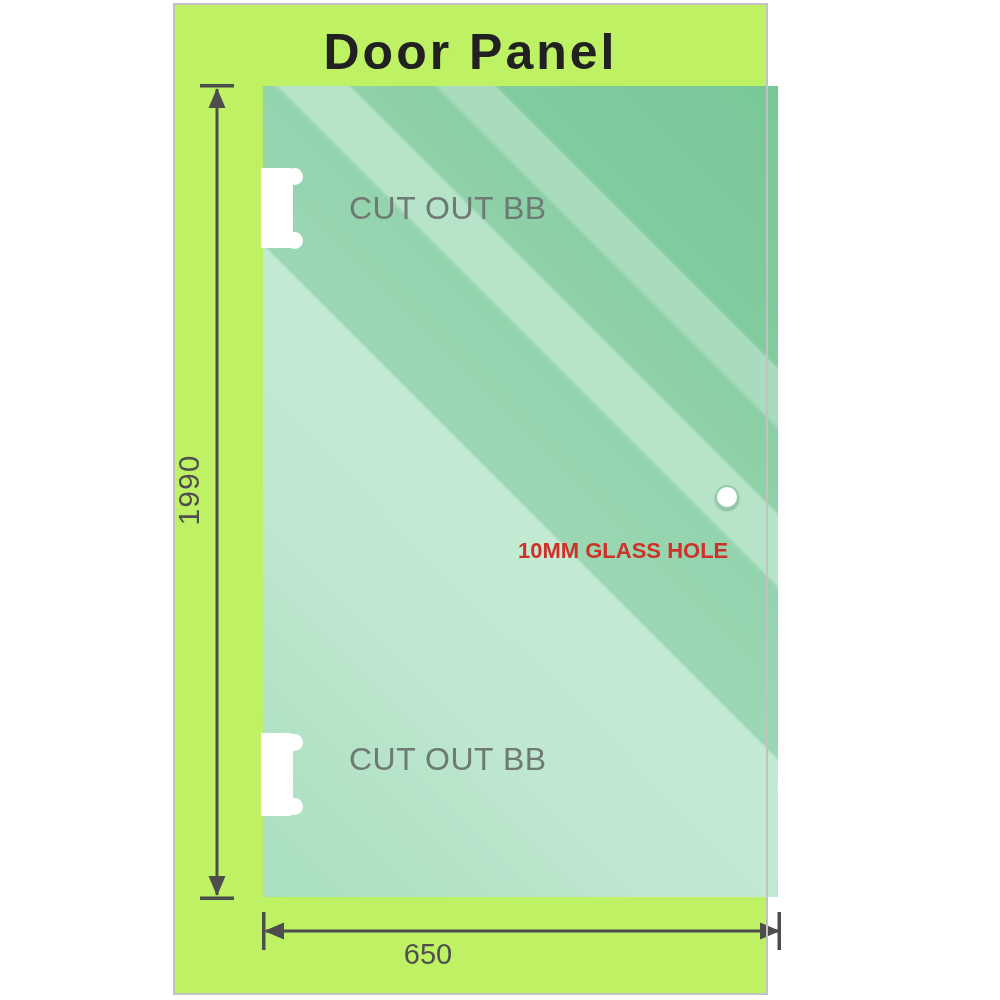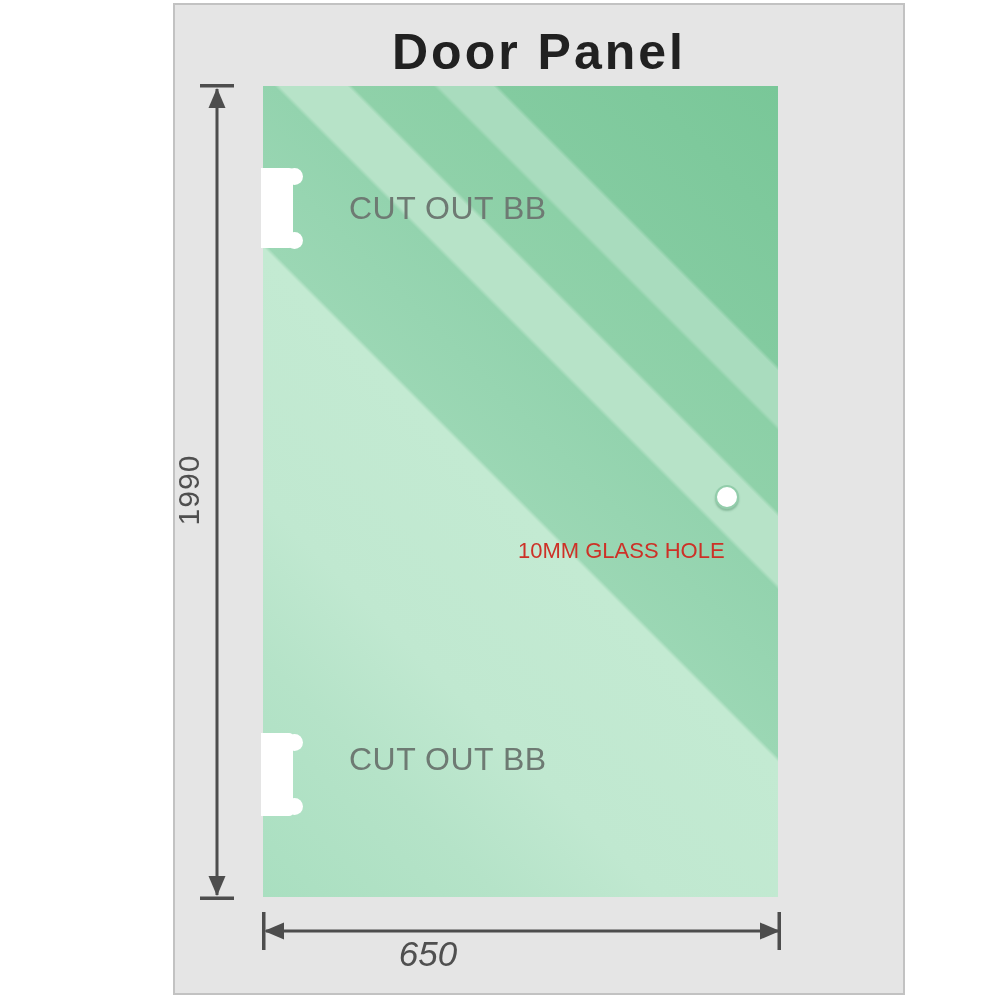--- a/index.html
+++ b/index.html
@@ -9,23 +9,23 @@
     height: 1000px;
     background: #ffffff;
     font-family: "Liberation Sans", sans-serif;
     position: relative;
     overflow: hidden;
   }
   .frame {
     position: absolute;
     left: 173px;
     top: 3px;
-    width: 732px;
+    width: 595px;
     height: 992px;
-    background: #e5e5e5;
+    background: #bef264;
   }
   .frame-border {
     position: absolute;
     inset: 0;
     border: 2px solid #c2c2c2;
     pointer-events: none;
   }
   .title {
     position: absolute;
     left: 0;
@@ -94,21 +94,21 @@
     white-space: nowrap;
     text-align: right;
   }
   .cutout-label.top { top: 187px; }
   .cutout-label.bottom { top: 738px; }
   .hole-label {
     position: absolute;
     left: 345px;
     top: 533px;
     font-size: 22px;
-    font-weight: normal;
+    font-weight: bold;
     line-height: 30px;
     color: #cd3127;
     white-space: nowrap;
   }
   .glass-hole {
     position: absolute;
     left: 542px;
     top: 482px;
     width: 24px;
     height: 24px;
@@ -134,23 +134,22 @@
     height: 32px;
     line-height: 32px;
     font-size: 30px;
     letter-spacing: 1px;
     transform: rotate(-90deg);
   }
   .dim-label.width {
     left: 215px;
     top: 935px;
     width: 80px;
-    font-size: 35px;
+    font-size: 29px;
     line-height: 32px;
-    font-style: italic;
   }
 </style>
 </head>
 <body>
 
 <div class="frame">
 
   <div class="title">Door Panel</div>
 
   <div class="panel"></div>

